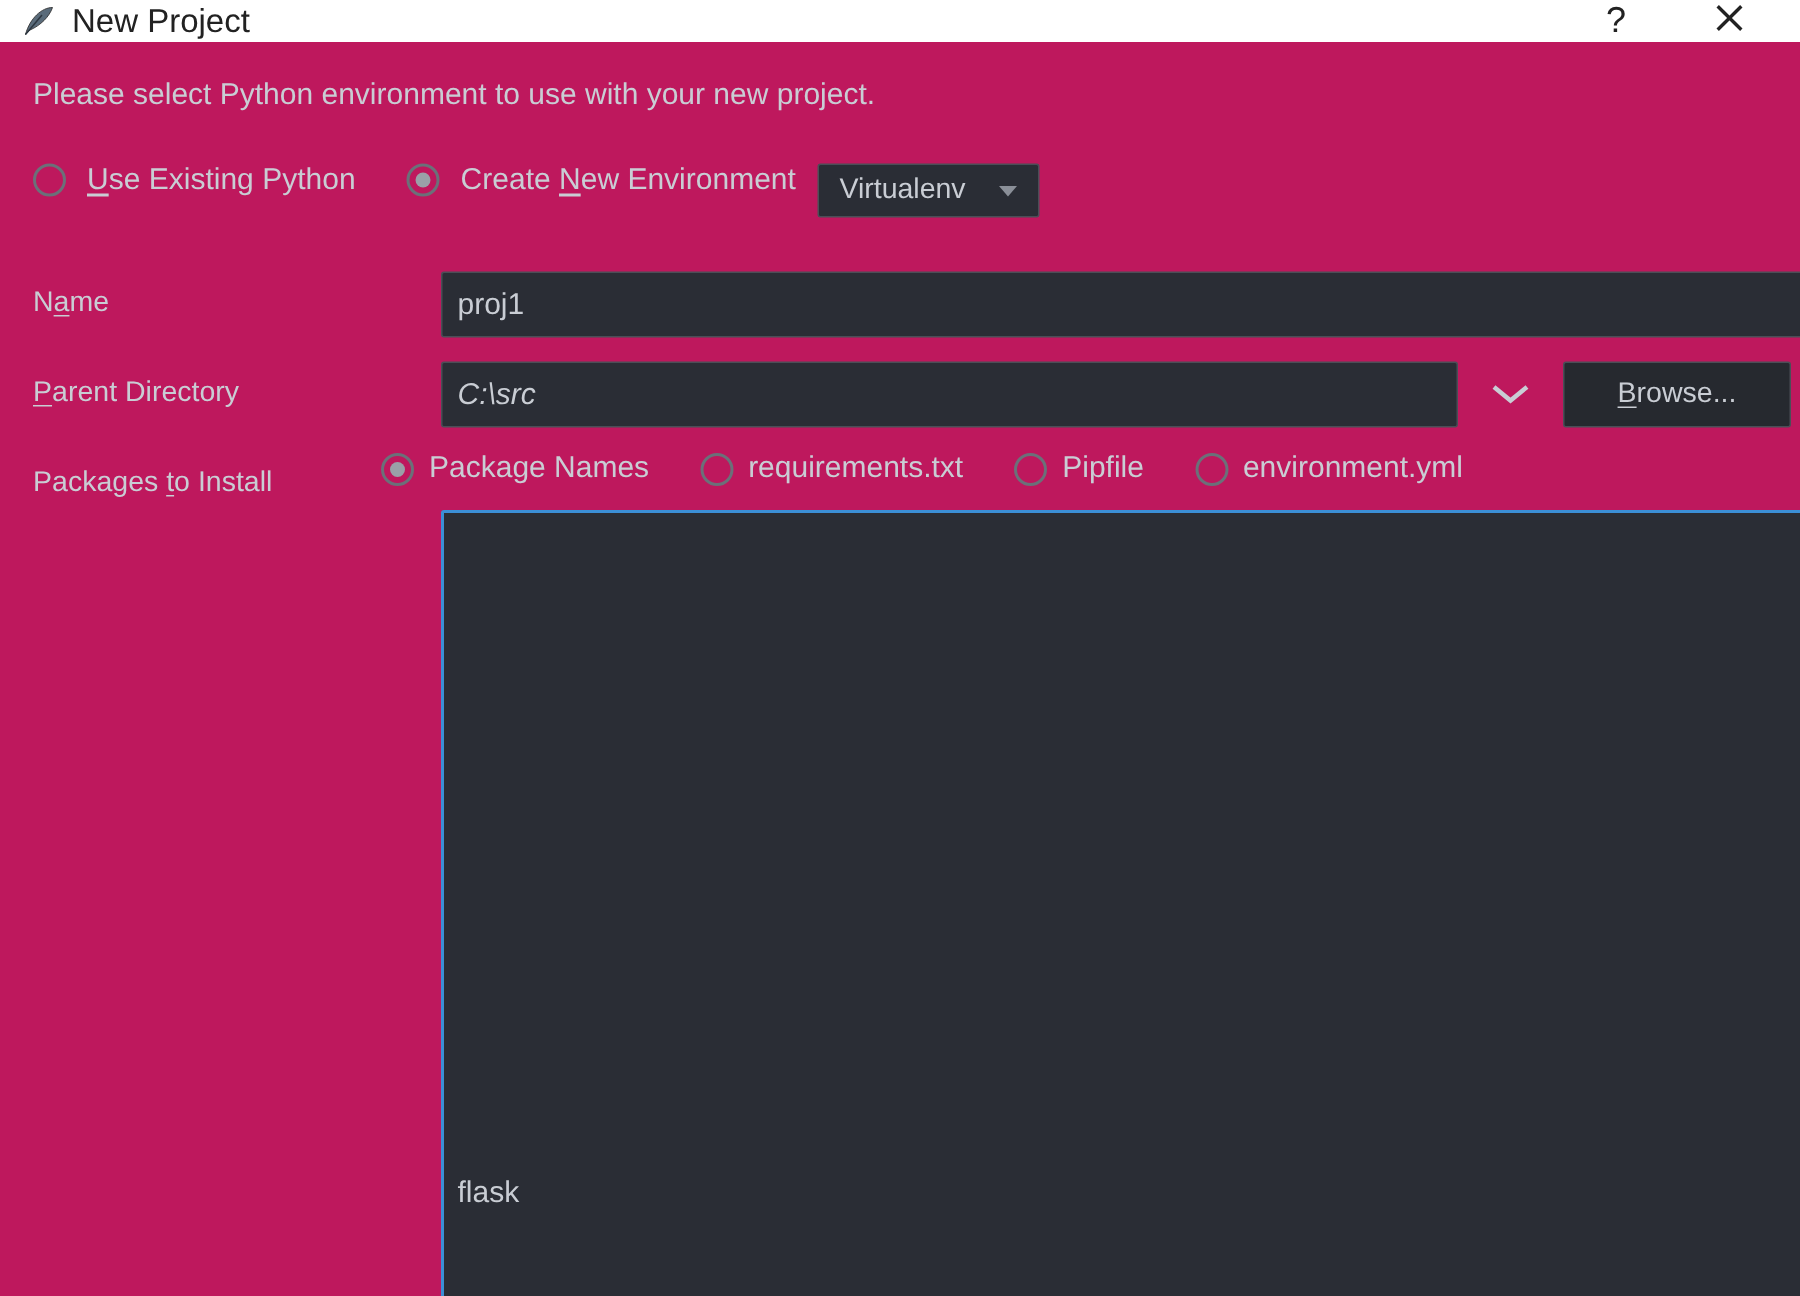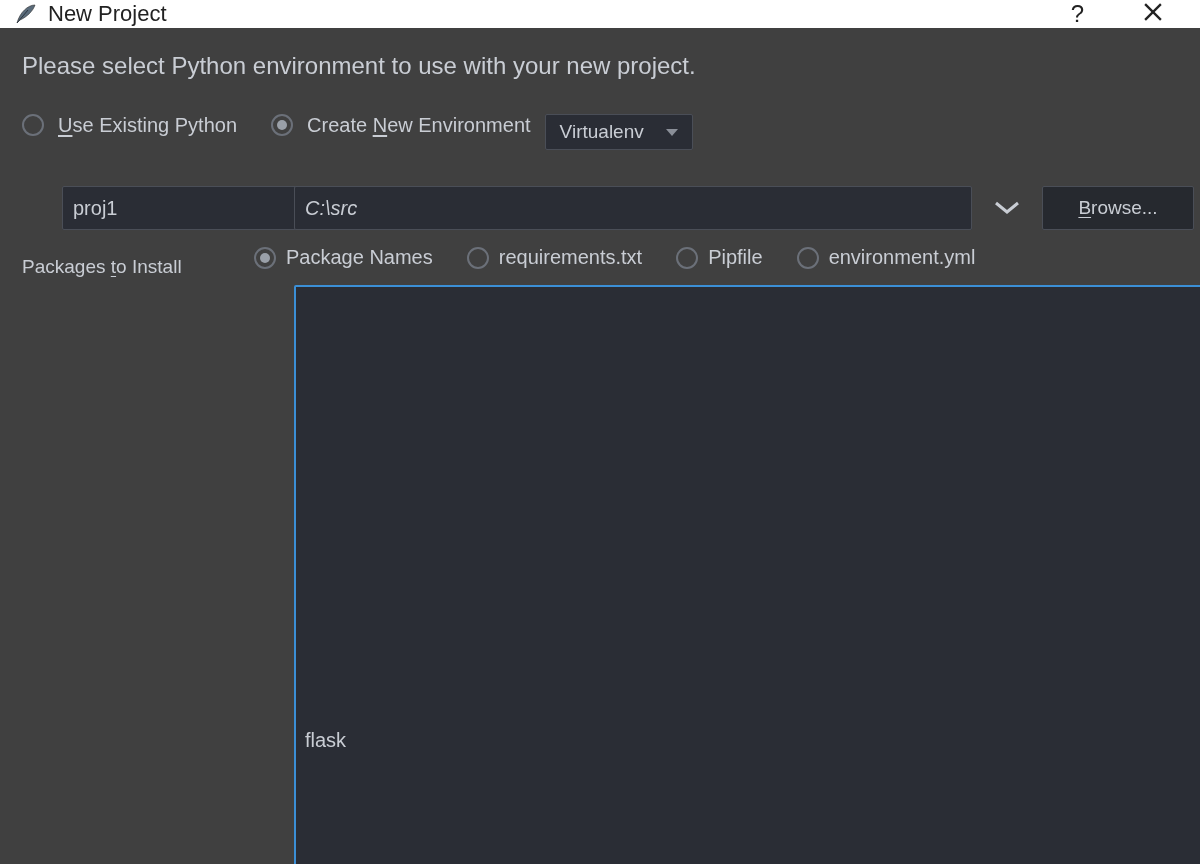--- a/index.html
+++ b/index.html
@@ -1,33 +1,33 @@
 <!DOCTYPE html>
 <html><head>
 <meta charset="utf-8">
 <style>
   * { box-sizing: border-box; margin: 0; padding: 0; font-family: "Segoe UI", Arial, sans-serif; }
   body { background: #000; width: 1200px; height: 864px; overflow: hidden; }
-  .window { width: 1200px; height: 864px; background: #404040; display: flex; flex-direction: column; }
+  .window { width: 1200px; height: 864px; background: #be185d; display: flex; flex-direction: column; }
   .titlebar {
     height: 56px; background: #fff; display: flex; align-items: center;
     padding: 0 14px; justify-content: space-between;
   }
   .titlebar-left { display: flex; align-items: center; gap: 10px; }
   .titlebar-title { font-size: 22px; color: #222; }
   .titlebar-right { display: flex; align-items: center; gap: 60px; padding-right: 24px; }
   .titlebar-help { font-size: 24px; color: #222; cursor: pointer; }
   .titlebar-close { cursor: pointer; }
   .feather-icon { width: 24px; height: 24px; }
 
   .content {
     flex: 1; padding: 24px 22px 0 22px; display: flex; flex-direction: column;
     color: #c9cdd4; font-size: 18px;
   }
-  .instruction { margin-bottom: 34px; font-size: 24px; color: #c9cdd4; }
+  .instruction { margin-bottom: 34px; font-size: 20px; color: #c9cdd4; }
 
   .env-row { display: flex; align-items: flex-start; gap: 14px; margin-bottom: 36px; }
   .radio {
     width: 22px; height: 22px; border: 2px solid #6b7079; border-radius: 50%;
     display: inline-flex; align-items: center; justify-content: center; cursor: pointer;
     flex-shrink: 0;
   }
   .radio.selected::after {
     content: ""; width: 10px; height: 10px; background: #9aa0a8; border-radius: 50%;
   }
@@ -103,24 +103,26 @@
       <span class="radio selected"></span>
       <span class="radio-label"><span>C</span><span>r</span><span>e</span><span>a</span><span>t</span><span>e</span><span> </span><span class="uline">N</span><span>e</span><span>w</span><span> </span><span>E</span><span>n</span><span>v</span><span>i</span><span>r</span><span>o</span><span>n</span><span>m</span><span>e</span><span>n</span><span>t</span></span>
       <div class="select-box">
         <span class="sel-text">Virtualenv</span>
         <span class="select-arrow"></span>
       </div>
     </div>
 
     <div class="form-grid">
 
+      <div class="form-label"><span>N</span><span class="uline">a</span><span>m</span><span>e</span></div>
       <div class="field-row">
         <input class="text-input" style="width: 910px; flex: 0 0 910px;" value="proj1">
       </div>
 
+      <div class="form-label"><span class="uline">P</span><span>a</span><span>r</span><span>e</span><span>n</span><span>t</span><span> </span><span>D</span><span>i</span><span>r</span><span>e</span><span>c</span><span>t</span><span>o</span><span>r</span><span>y</span></div>
       <div class="field-row">
         <input class="text-input wide" value="C:\src" style="">
         <span class="chev">
           <svg width="26" height="16" viewBox="0 0 26 16">
               <polyline points="2,3 13,12 24,3" fill="none" stroke="#c9cdd4" stroke-width="3"></polyline>
             </svg>
         </span>
         <button class="btn" style="width:152px">
             <span class="uline">B</span>
             <span>r</span>

